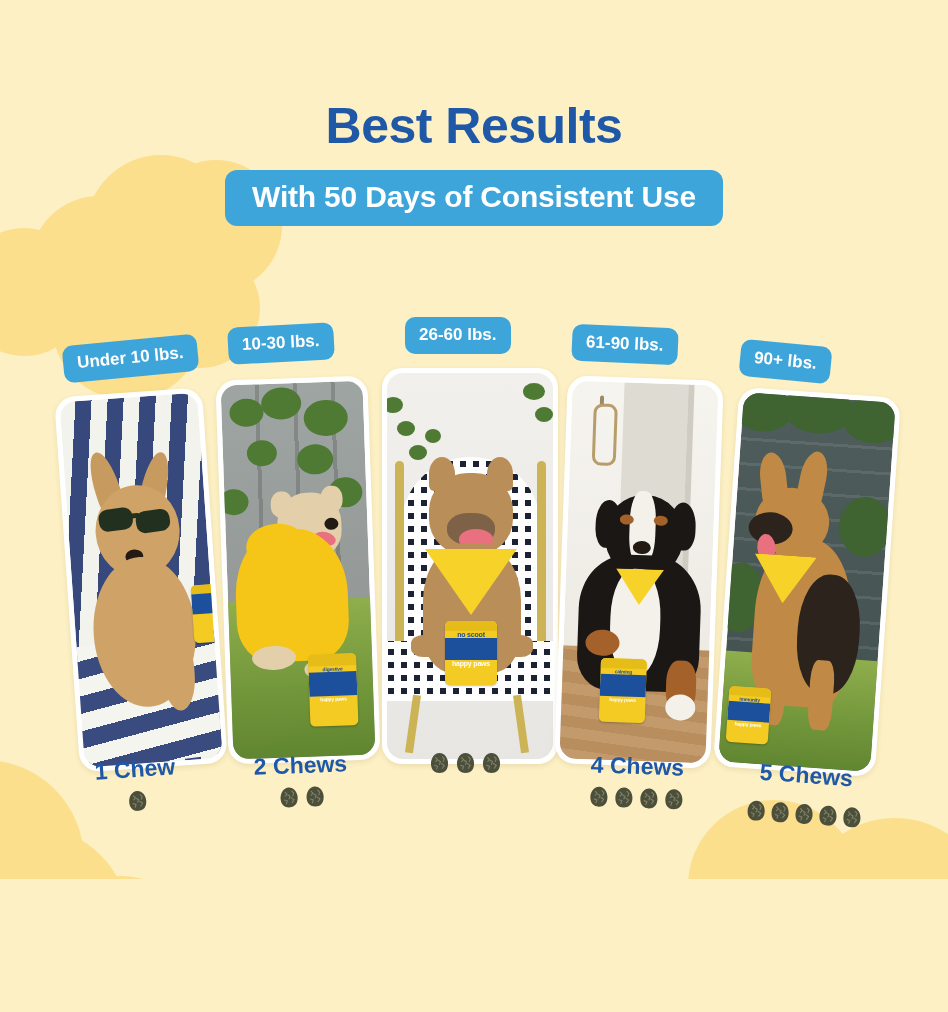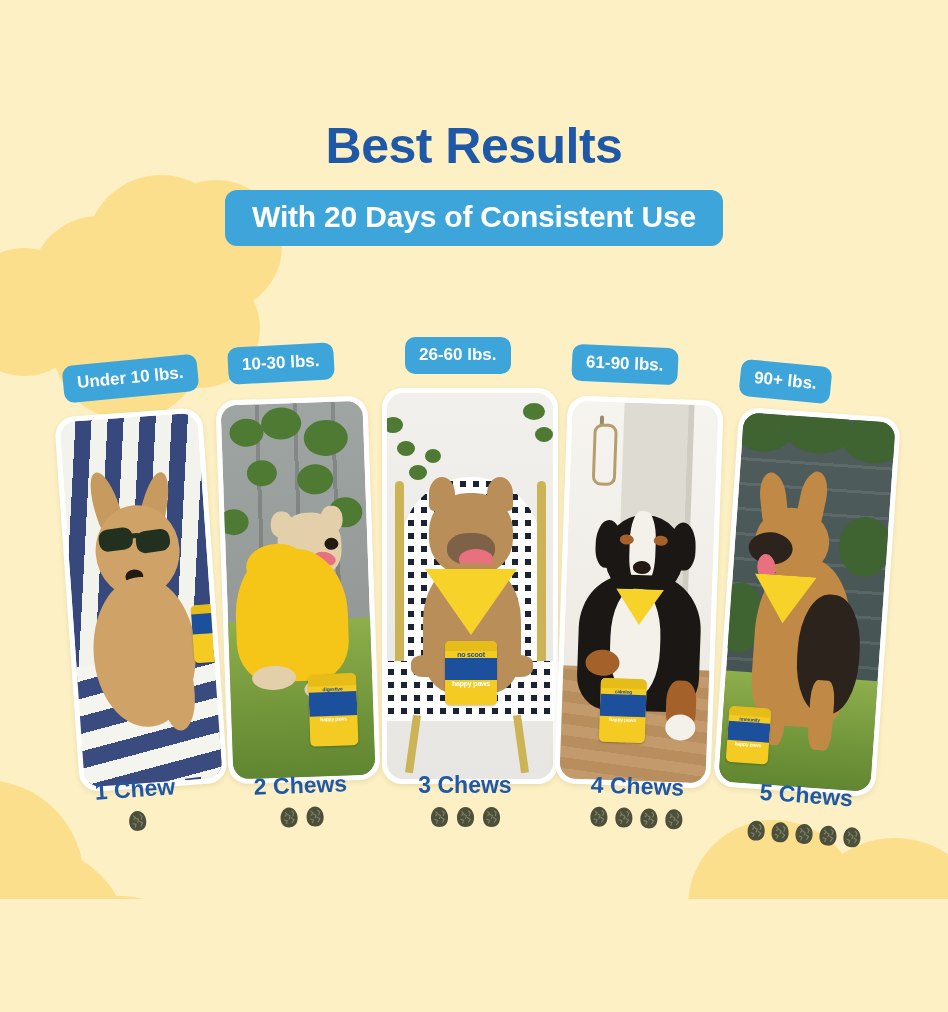--- a/index.html
+++ b/index.html
@@ -14,21 +14,20 @@
     font-family: "Liberation Sans", sans-serif;
     position: relative;
   }
 
   #stage {
     position: absolute;
     inset: 0;
     width: 948px;
     height: 879px;
     overflow: hidden;
-    margin-top: 20px;
   }
 
   
   .blob-layer {
     position: absolute;
     inset: 0;
     pointer-events: none;
   }
   .blob {
     position: absolute;
@@ -265,21 +264,21 @@
 
     <div class="blob" style="left:688px; top:800px; width:172px; height:172px;"></div>
     <div class="blob" style="left:800px; top:818px; width:190px; height:190px;"></div>
     <div class="blob" style="left:716px; top:886px; width:200px; height:200px;"></div>
     <div class="blob" style="left:856px; top:930px; width:160px; height:160px;"></div>
     <div class="blob" style="left:620px; top:900px; width:150px; height:150px;"></div>
   </div>
 
   <div class="headline-wrap">
     <h1 class="headline">Best Results</h1>
-    <div class="subhead-pill">With 20 Days of Consistent Use</div>
+    <div class="subhead-pill">With 50 Days of Consistent Use</div>
   </div>
 
   <div class="cards">
 
     <div class="card-col">
       <div class="weight-pill" style="left:63px; top:340px; transform:rotate(-5.5deg);">Under 10 lbs.</div>
 
       <div class="photo-frame" style="left:67px; top:392px; width:138px; height:366px; transform:rotate(-4deg);">
         <div class="photo">
           <div class="fill stripes"></div>
@@ -400,21 +399,20 @@
           <div class="jar" style="left:58px; top:248px; width:52px; height:64px;">
             <div class="jar-lid"></div>
             <div class="jar-txt" style="top:16px; font-size:7px;">no scoot</div>
             <div class="jar-band"></div>
             <div class="jar-txt jar-txt-w" style="bottom:5px; font-size:7px;">happy paws</div>
           </div>
         </div>
       </div>
 
       <div class="chew-block" style="left:386px; top:752px; width:158px;">
-        <div class="chew-label">3 Chews</div>
         <div class="chew-icons">
           <svg class="chew" viewBox="0 0 20 23">
               <path d="M10 1 C15 1 19 6 19 12 C19 19 15 22 10 22 C5 22 1 19 1 12 C1 6 5 1 10 1 Z" fill="#4c4f3a"></path>
               <path d="M6 6 l2 2 -2 2 M13 5 l2 2 -1 3 M5 14 l3 1 -1 3 M12 12 l3 2 -2 3 M9 9 l2 1 -1 3" stroke="#7e8268" stroke-width="1.2" fill="none" stroke-linecap="round"></path>
             </svg>
           <svg class="chew" viewBox="0 0 20 23">
               <path d="M10 1 C15 1 19 6 19 12 C19 19 15 22 10 22 C5 22 1 19 1 12 C1 6 5 1 10 1 Z" fill="#4c4f3a"></path>
               <path d="M6 6 l2 2 -2 2 M13 5 l2 2 -1 3 M5 14 l3 1 -1 3 M12 12 l3 2 -2 3 M9 9 l2 1 -1 3" stroke="#7e8268" stroke-width="1.2" fill="none" stroke-linecap="round"></path>
             </svg>
           <svg class="chew" viewBox="0 0 20 23">

